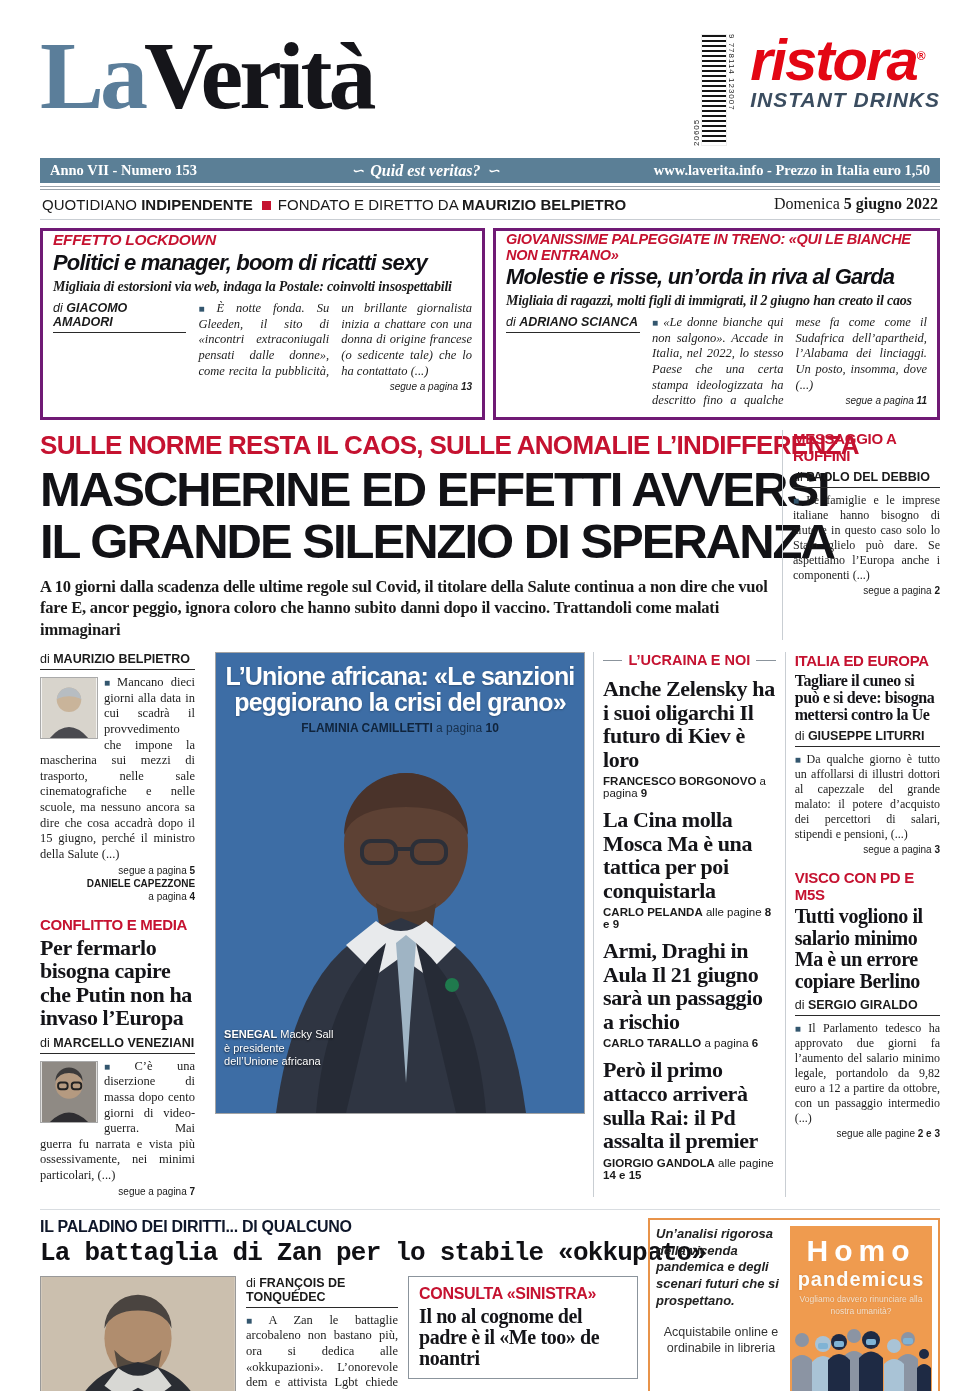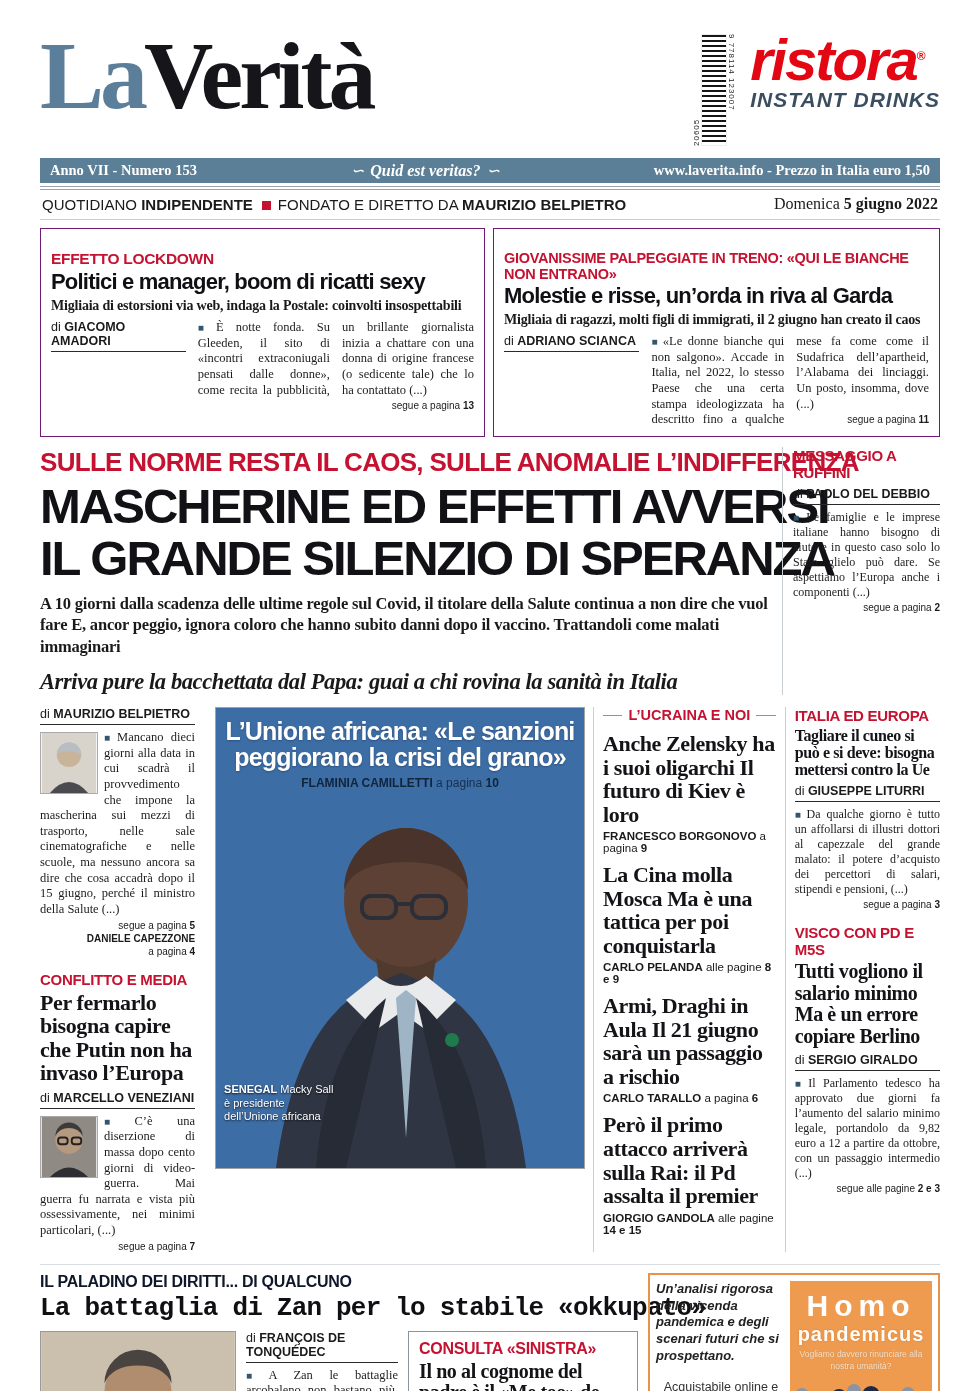--- a/index.html
+++ b/index.html
@@ -33,21 +33,21 @@
   .rule-double { border-top:1px solid #9aa3ab; border-bottom:1px solid #9aa3ab; height:4px; margin-top:3px; }
   .subband { display:flex; justify-content:space-between; align-items:center; padding:5px 2px 6px 2px; font-size:15px; }
   .subband .left b { font-weight:800; }
   .sq-red { display:inline-block; width:9px; height:9px; background:#c51230; margin:0 7px 0 9px; }
   .subband .date { font-family:"Liberation Serif", serif; font-size:16px; }
   .subband .date b { font-weight:700; }
   .rule-single { border-top:1px solid #c9ced3; }
 
   
   .topboxes { display:flex; gap:8px; margin-top:8px; }
-  .tbox { border:1px solid #701a75; padding:21px 10px 8px 10px; }
+  .tbox { border:3px solid #701a75; padding:0 10px 8px 10px;font-style:italic; }
   .tbox.l { width:447px; } .tbox.r { width:449px; }
   .kicker { color:#c51230; font-weight:800; font-size:16px; letter-spacing:-0.3px; }
   .tbox .kicker { font-size:15.5px; }
   .tbox-head { font-weight:800; font-size:22px; letter-spacing:-0.8px; white-space:nowrap; color:#101014; margin-top:1px; }
   .tbox-sub { font-family:"Liberation Serif", serif; font-weight:700; font-size:14px; letter-spacing:-0.2px; white-space:nowrap; margin:3px 0 6px 0; }
   .tbox-body-row { display:flex; gap:12px; }
   .tcol { flex:1; }
   .byline { font-size:12.5px; border-bottom:1.5px solid #2a2a2a; padding-bottom:3px; margin-bottom:5px; }
   .byline b { font-weight:800; }
   .body-text { font-family:"Liberation Serif", serif; font-size:12.5px; line-height:1.25; text-align:justify; color:#1c1c1c; }
@@ -177,21 +177,20 @@
       </div>
     </div>
   </div>
 
   <div class="mainrow">
     <div class="mainstory">
       <div class="main-kicker">SULLE NORME RESTA IL CAOS, SULLE ANOMALIE L’INDIFFERENZA</div>
       <div class="main-head">MASCHERINE ED EFFETTI AVVERSI</div>
       <div class="main-head">IL GRANDE SILENZIO DI SPERANZA</div>
       <div class="main-deck">A 10 giorni dalla scadenza delle ultime regole sul Covid, il titolare della Salute continua a non dire che vuol fare E, ancor peggio, ignora coloro che hanno subito danni dopo il vaccino. Trattandoli come malati immaginari</div>
-      <div class="main-italic">Arriva pure la bacchettata dal Papa: guai a chi rovina la sanità in Italia</div>
     </div>
     <div class="ruffini">
       <div class="col-kicker">MESSAGGIO A RUFFINI</div>
       <div class="byline" style="margin-top:6px;"><span>di </span><b>PAOLO DEL DEBBIO</b></div>
       <div class="body-text"><span class="marker">■</span><span>Le famiglie e le imprese italiane hanno bisogno di aiuto e in questo caso solo lo Stato glielo può dare. Se aspettiamo l’Europa anche i componenti (...)</span></div>
       <div class="seg"><span>segue a pagina </span><b>2</b></div>
     </div>
   </div>
 
   <div class="middle">

